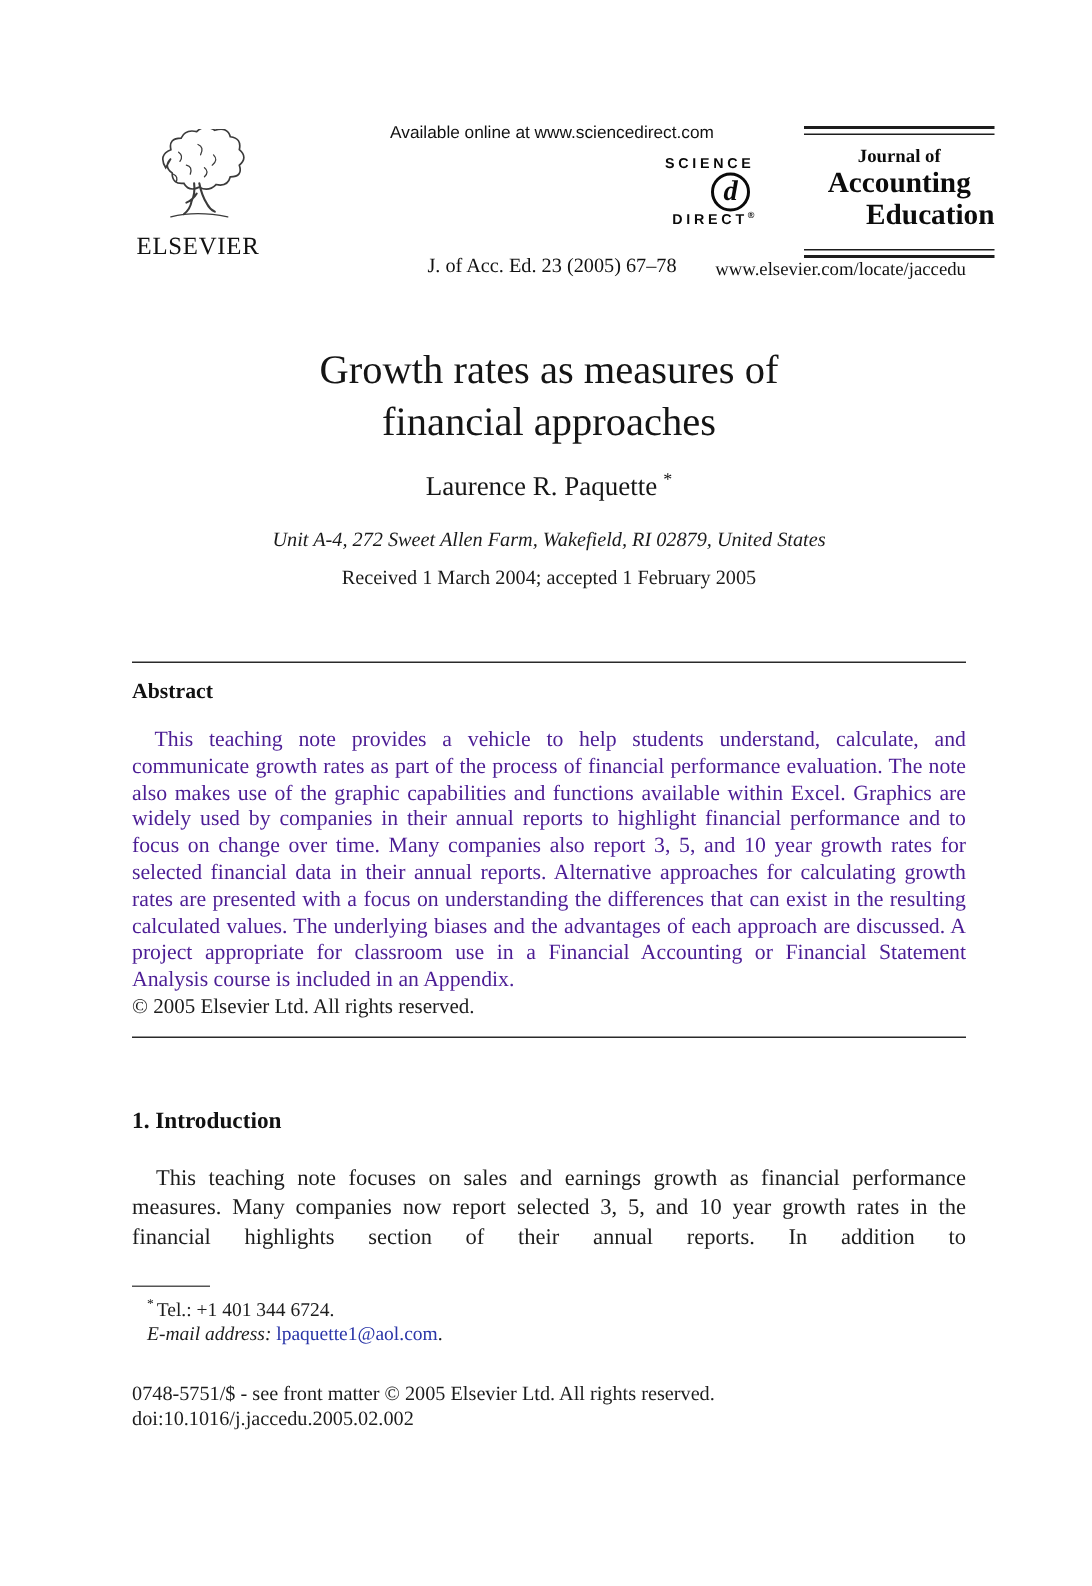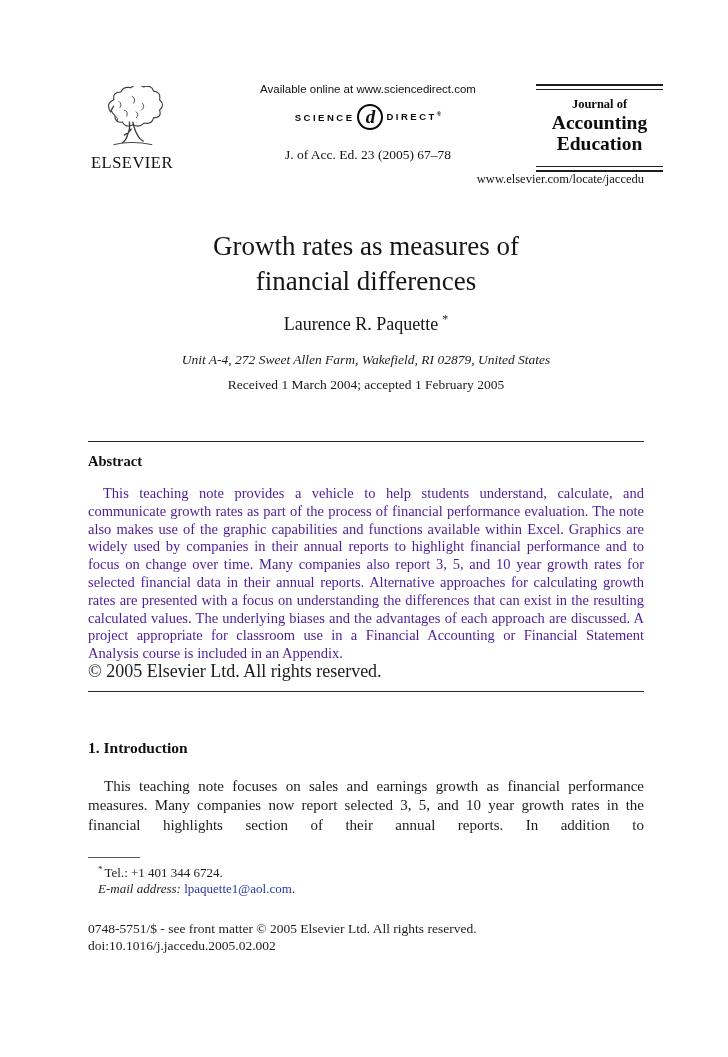--- a/index.html
+++ b/index.html
@@ -15,50 +15,50 @@
   }
   .content { position:absolute; left:88px; right:84px; top:0; }
 
   
   .header { position:relative; height:205px; }
   .elsevier-block { position:absolute; left:0; top:86px; width:88px; text-align:center; }
   .elsevier-wordmark { font-size:16.5px; letter-spacing:0.5px; margin-top:1px; color:#111; }
 
   .center-block { position:absolute; left:145px; width:270px; top:83px; text-align:center; }
   .available-online { font-family:"Liberation Sans", sans-serif; font-size:11.5px; color:#111; }
-  .sd-logo { margin-top:9px; display:flex; align-items:center; justify-content:center; }
+  .sd-logo { margin-top:9px; display:flex; align-items:flex-end; justify-content:center;flex-direction:column; }
   .sd-word { font-family:"Liberation Sans", sans-serif; font-weight:bold; font-size:9.5px; letter-spacing:2.5px; color:#0a0a0a; }
   .sd-circle { display:inline-flex; width:22px; height:22px; border:2px solid #0a0a0a; border-radius:50%;
                align-items:center; justify-content:center; margin:0 3px;
                font-family:"Liberation Serif", serif; font-style:italic; font-size:19px; font-weight:bold; color:#0a0a0a; }
   .sd-reg { font-size:6px; vertical-align:super; letter-spacing:0; }
   .citation { margin-top:17px; font-size:13.5px; color:#111; }
 
   .journal-block { position:absolute; left:448px; width:127px; top:84px; text-align:center; }
   .double-rule-top { height:3px; border-top:2.5px solid #1d1d1d; border-bottom:1px solid #1d1d1d; }
   .double-rule-bottom { height:3px; border-top:1px solid #1d1d1d; border-bottom:2.5px solid #1d1d1d; }
   .journal-of { font-weight:bold; font-size:12.5px; margin-top:7px; color:#0c0c0c;font-family:Liberation Serif, serif; }
   .journal-name { font-weight:bold; font-size:19.5px; line-height:21px; color:#0c0c0c; }
-  .journal-name.last { margin-bottom:12px; }
+  .journal-name.last { margin-bottom:12px;text-align:right; }
   .site-url { position:absolute; right:0; top:172px; font-size:12.5px; color:#111; }
 
   
   .title { margin-top:24px; text-align:center; font-size:27px; line-height:35px; color:#151515; }
   .author-line { margin-top:13px; text-align:center; font-size:18px; color:#151515; }
   .author-mark { font-size:12px; vertical-align:super; margin-left:4px; }
   .affiliation { margin-top:17px; text-align:center; font-style:italic; font-size:13.5px; color:#1a1a1a; }
   .received { margin-top:9px; text-align:center; font-size:13.5px; color:#1a1a1a; }
 
   .rule { border:0; border-top:1.5px solid #2a2a2a; margin:0; }
   .rule-1 { margin-top:48px; }
   .rule-2 { margin-top:10px; }
 
   .abstract-heading { margin-top:11px; font-weight:bold; font-size:14.5px; color:#111; }
   .abstract-body { margin-top:15px; font-size:14.5px; line-height:17.8px; text-align:justify; text-indent:15px; color:#4c1d95; }
-  .abstract-copyright { font-size:18px; line-height:17.8px; color:#1c1c1c; }
+  .abstract-copyright { font-size:14px; line-height:17.8px; color:#1c1c1c; }
 
   .section-heading { margin-top:47px; font-weight:bold; font-size:15.5px; color:#111; }
   .section-body { margin-top:20px; font-size:15px; line-height:19.6px; text-align:justify; text-align-last:justify;
                   text-indent:16px; word-spacing:2px; color:#1c1c1c; }
 
   
   .footnote-rule { border:0; border-top:1.5px solid #555; width:52px; margin:21px 0 0 0; }
   .footnote { margin-top:3px; font-size:13px; line-height:16.5px; color:#1c1c1c; }
   .footnote .fn-tel { padding-left:10px; }
   .fn-mark { font-size:9px; vertical-align:super; margin-right:2px; }
@@ -105,21 +105,21 @@
         <div class="journal-name">Accounting</div>
         <div class="journal-name last">Education</div>
         <div class="double-rule-bottom"></div>
       </div>
 
       <div class="site-url">www.elsevier.com/locate/jaccedu</div>
     </div>
 
     <div class="title">
       <div>Growth rates as measures of</div>
-      <div>financial differences</div>
+      <div>financial approaches</div>
     </div>
 
     <div class="author-line">
       <span>Laurence R. Paquette</span><span class="author-mark">*</span>
     </div>
 
     <div class="affiliation">Unit A-4, 272 Sweet Allen Farm, Wakefield, RI 02879, United States</div>
     <div class="received">Received 1 March 2004; accepted 1 February 2005</div>
 
     <hr class="rule rule-1">

